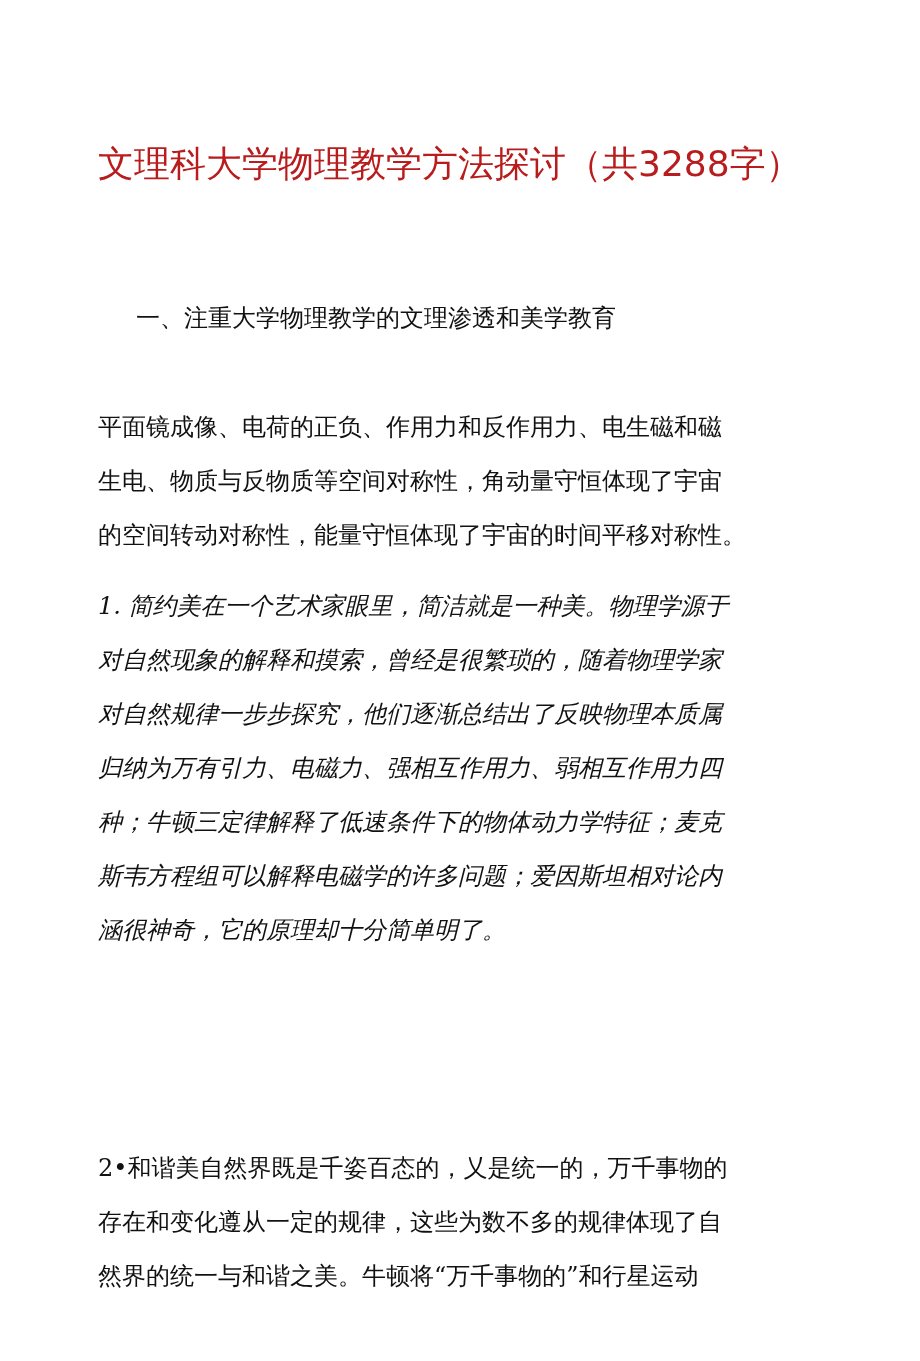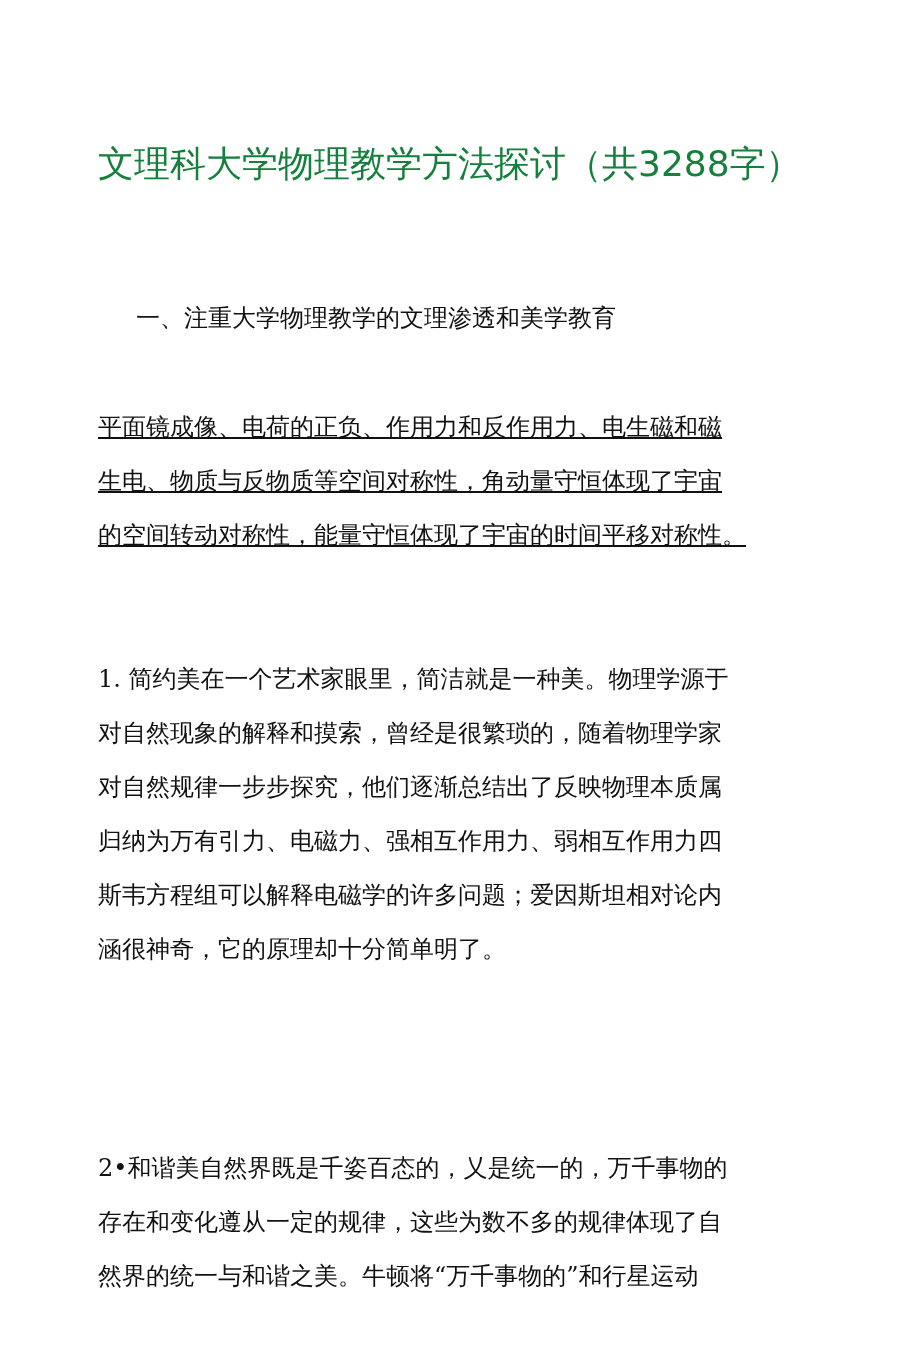--- a/index.html
+++ b/index.html
@@ -1,26 +1,26 @@
 <!DOCTYPE html>
 <html><head>
 <meta charset="utf-8">
 <style>
   html, body { margin: 0; padding: 0; background: #ffffff; }
   body { width: 920px; height: 1361px; position: relative; overflow: hidden;
          font-family: "DejaVu Serif", "Liberation Serif", serif; color: #111111; }
   .page { position: absolute; left: 0; top: 0; width: 920px; height: 1361px; background: #ffffff; }
   .title { position: absolute; left: 98px; top: 138px; width: 760px;
            font-family: "DejaVu Sans", "Liberation Sans", sans-serif;
-           font-size: 36px; line-height: 52px; letter-spacing: 0px; color: #15803d; white-space: nowrap; }
+           font-size: 36px; line-height: 52px; letter-spacing: 0px; color: #b91c1c; white-space: nowrap; }
   .section-heading { position: absolute; left: 136px; top: 300px; font-size: 24px; line-height: 36px; white-space: nowrap; }
   .para { position: absolute; left: 98px; width: 690px; font-size: 24px; line-height: 54px; }
   .line { display: block; white-space: nowrap; height: 54px; }
-  #p1 { top: 400px; text-decoration: underline; }
-  #p2 { top: 652px; }
+  #p1 { top: 400px; }
+  #p2 { top: 579px; font-style: italic; }
   #p3 { top: 1141px; }
 </style>
 </head>
 <body>
 
 <div class="page">
   <div class="title">文理科大学物理教学方法探讨（共3288字）</div>
 
   <div class="section-heading">一、注重大学物理教学的文理渗透和美学教育</div>
 
@@ -28,20 +28,21 @@
     <span class="line">平面镜成像、电荷的正负、作用力和反作用力、电生磁和磁</span>
     <span class="line">生电、物质与反物质等空间对称性，角动量守恒体现了宇宙</span>
     <span class="line">的空间转动对称性，能量守恒体现了宇宙的时间平移对称性。</span>
   </div>
 
   <div class="para" id="p2">
     <span class="line">1. 简约美在一个艺术家眼里，简洁就是一种美。物理学源于</span>
     <span class="line">对自然现象的解释和摸索，曾经是很繁琐的，随着物理学家</span>
     <span class="line">对自然规律一步步探究，他们逐渐总结出了反映物理本质属</span>
     <span class="line">归纳为万有引力、电磁力、强相互作用力、弱相互作用力四</span>
+    <span class="line">种；牛顿三定律解释了低速条件下的物体动力学特征；麦克</span>
     <span class="line">斯韦方程组可以解释电磁学的许多问题；爱因斯坦相对论内</span>
     <span class="line">涵很神奇，它的原理却十分简单明了。</span>
   </div>
 
   <div class="para" id="p3">
     <span class="line">2•和谐美自然界既是千姿百态的，乂是统一的，万千事物的</span>
     <span class="line">存在和变化遵从一定的规律，这些为数不多的规律体现了自</span>
     <span class="line">然界的统一与和谐之美。牛顿将“万千事物的”和行星运动</span>
   </div>
 </div>

